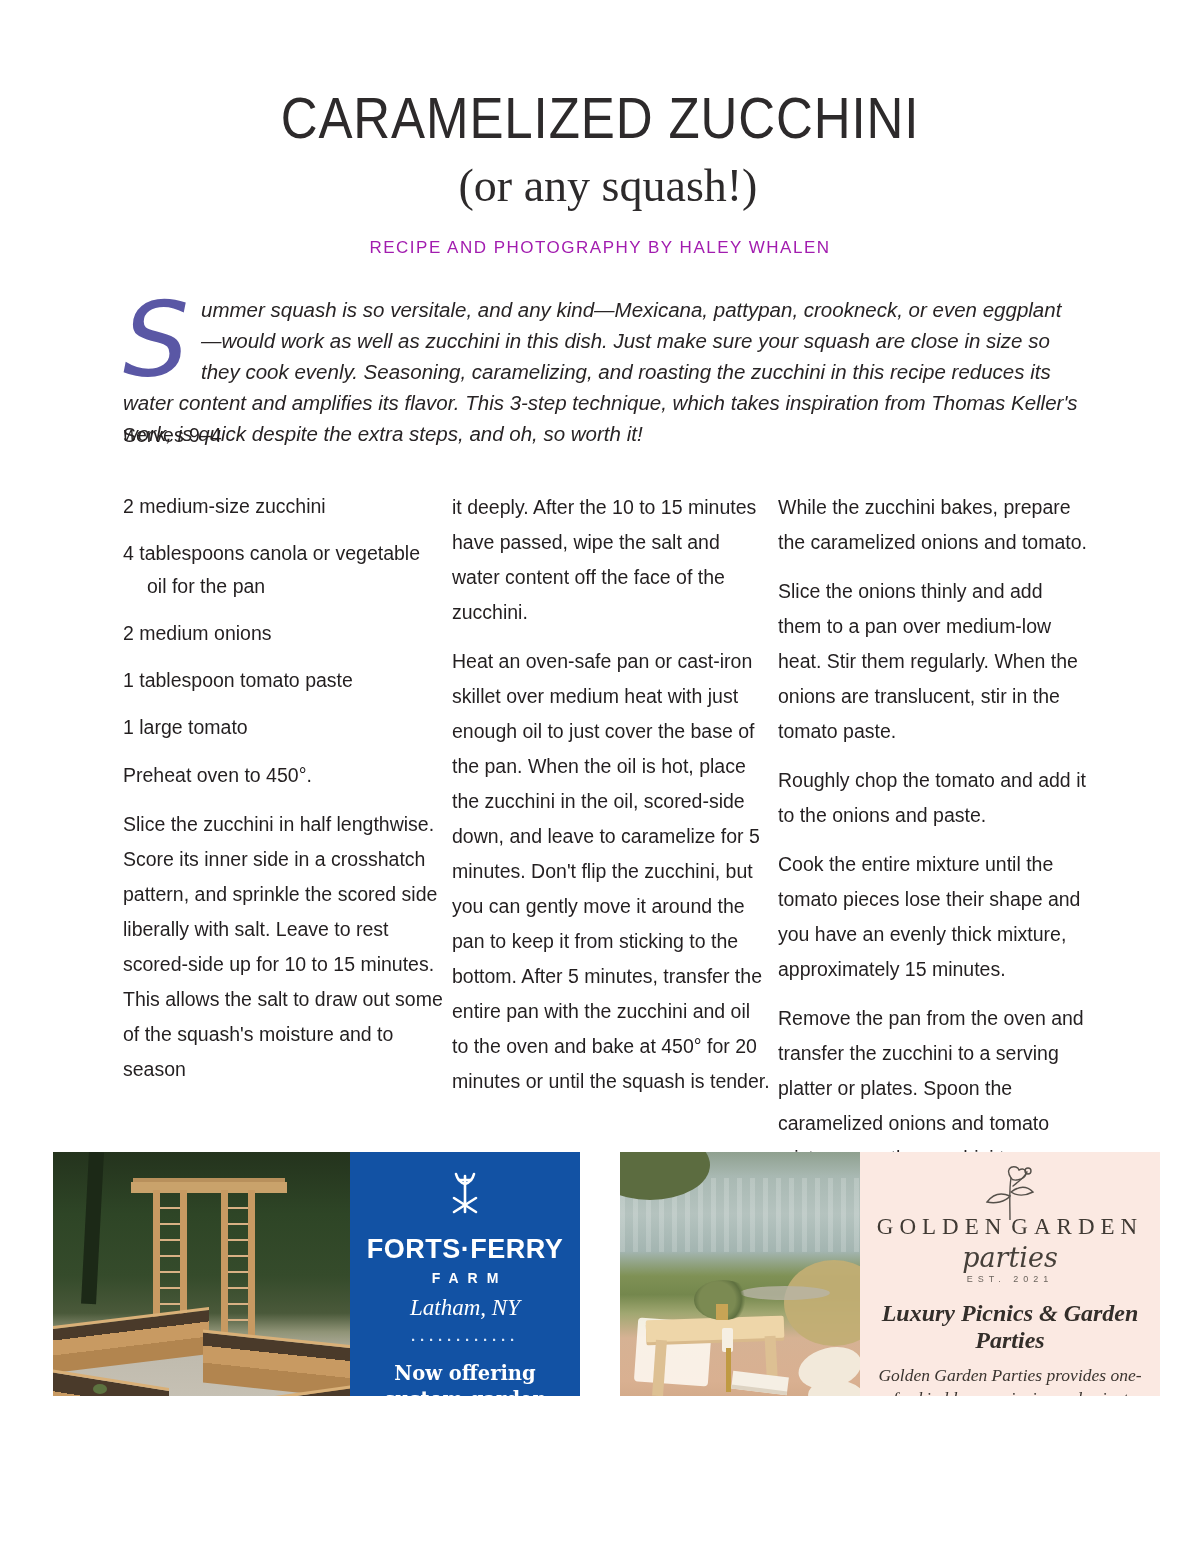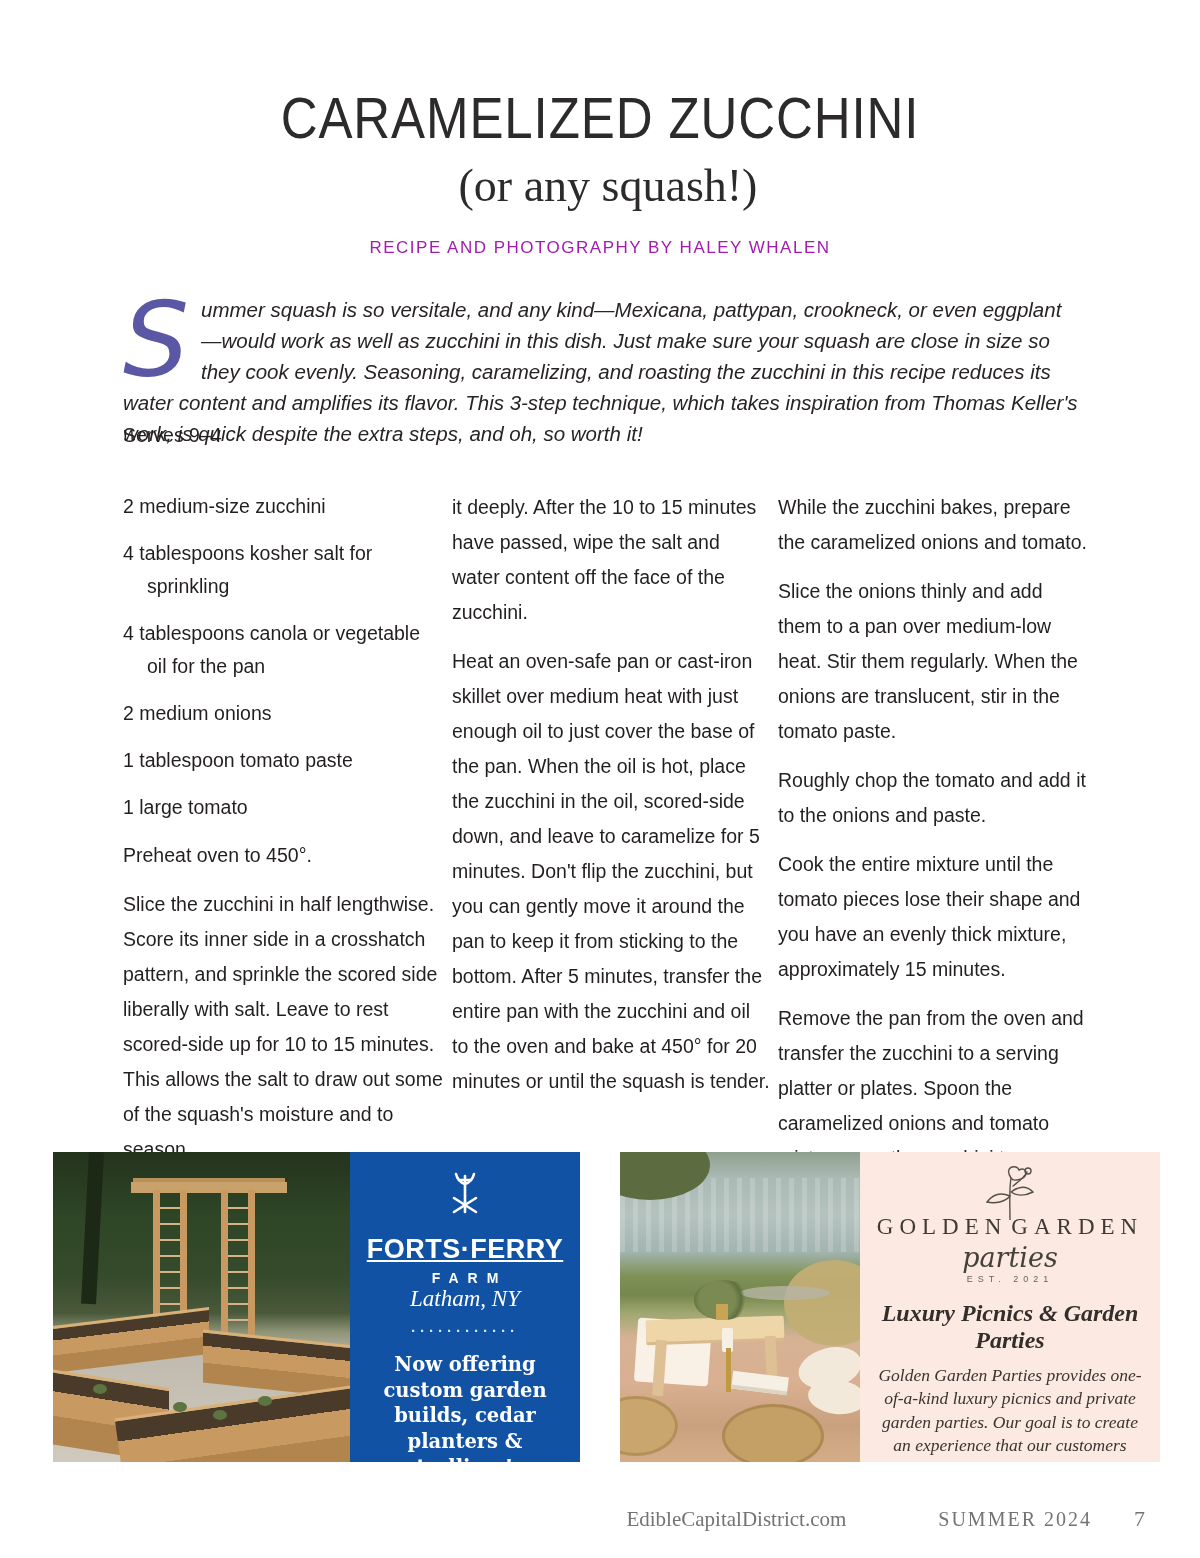--- a/index.html
+++ b/index.html
@@ -1,16 +1,16 @@
 <!DOCTYPE html>
 <html><head>
 <meta charset="utf-8">
 <style>
   html,body{margin:0;padding:0;background:#ffffff;}
-  .page{position:relative;width:1200px;height:1558px;background:#fff;overflow:hidden;
+  .page{position:relative;width:1200px;height:1396px;background:#fff;overflow:hidden;
         font-family:"Liberation Sans",sans-serif;color:#231f20;}
 
   
   .hdr{position:absolute;top:0;left:0;width:1200px;text-align:center;}
   .title{margin-top:84px;font-size:58px;font-weight:400;letter-spacing:1px;color:#2d2a2b;
          transform:scaleX(.88);transform-origin:center;white-space:nowrap;}
   .subtitle{margin-top:8px;font-family:"Liberation Serif",serif;font-size:46px;color:#2d2a2b;padding-left:16px;}
   .byline{margin-top:26px;font-size:17px;letter-spacing:1.5px;color:#a21caf;}
 
   
@@ -52,23 +52,23 @@
   .bedA{left:-24px;top:166px;width:180px;height:44px;transform:skewY(-7deg);}
   .bedB{left:150px;top:186px;width:160px;height:50px;transform:skewY(6deg);}
   .bedC{left:-34px;top:224px;width:150px;height:72px;transform:skewY(9deg);}
   .bedD{left:66px;top:248px;width:260px;height:78px;transform:rotate(-8deg);}
   .plant{position:absolute;width:14px;height:10px;border-radius:50%;background:#5d7340;}
 
   
   .ffpanel{width:230px;height:310px;background:#1252a4;color:#ffffff;text-align:center;
            box-sizing:border-box;padding:14px 12px;}
   .ffmark{margin-top:2px;}
-  .ffword{margin-top:10px;font-size:27px;font-weight:bold;letter-spacing:.5px;white-space:nowrap;text-decoration:underline;}
+  .ffword{margin-top:10px;font-size:27px;font-weight:bold;letter-spacing:.5px;white-space:nowrap;}
   .fffarm{margin-top:5px;font-size:14px;font-weight:bold;letter-spacing:9px;text-indent:9px;}
-  .ffloc{font-family:"Liberation Serif",serif;font-style:italic;font-size:23px;}
+  .ffloc{margin-top:9px;font-family:"Liberation Serif",serif;font-style:italic;font-size:23px;}
   .ffdots{margin-top:10px;font-size:15px;font-weight:bold;letter-spacing:4px;color:#dce7f6;}
   .ffhead{margin-top:13px;font-family:"DejaVu Serif",serif;font-weight:bold;font-size:19.5px;line-height:1.32;}
 
   
   .ggphoto{position:relative;width:240px;height:310px;overflow:hidden;background:
     linear-gradient(180deg,#8fa08f 0%,#a9b9b3 8%,#b5c3bf 20%,#a3b5b1 32%,#7f9155 40%,#74874d 46%,#a0a771 52%,#d6b294 60%,#d9b091 74%,#c9a17f 88%,#d4ad88 100%);}
   .shimmer{position:absolute;left:0;top:26px;width:240px;height:74px;opacity:.5;
     background:repeating-linear-gradient(90deg,rgba(255,255,255,.35) 0 5px,transparent 5px 13px);}
   .foliageTL{position:absolute;left:-30px;top:-22px;width:120px;height:70px;border-radius:50%;background:#5c6c40;}
   .bushR{position:absolute;right:-24px;top:108px;width:100px;height:86px;border-radius:50%;background:#c2ae74;opacity:.95;}
@@ -125,21 +125,20 @@
   </div>
 
   <div class="intro">
     <span class="dropcap">S</span><span>ummer squash is so versitale, and any kind—Mexicana, pattypan, crookneck, or even eggplant—would work as well as zucchini in this dish.  Just make sure your squash are close in size so they cook evenly. Seasoning, caramelizing, and roasting the zucchini in this recipe reduces its water content and amplifies its flavor. This 3-step technique, which takes inspiration from Thomas Keller's work, is quick despite the extra steps, and oh, so worth it!</span>
   </div>
   <div class="serves">Serves 9–4</div>
 
   <div class="cols">
     <div class="col col1">
       <p class="ing">2 medium-size zucchini</p>
-      <p class="ing">4 tablespoons kosher salt for sprinkling</p>
       <p class="ing">4 tablespoons canola or vegetable oil for the pan</p>
       <p class="ing">2 medium onions</p>
       <p class="ing">1 tablespoon tomato paste</p>
       <p class="ing">1 large tomato</p>
       <p class="first">Preheat oven to 450°.</p>
       <p>Slice the zucchini in half lengthwise. Score its inner side in a crosshatch pattern, and sprinkle the scored side liberally with salt. Leave to rest scored-side up for 10 to 15 minutes. This allows the salt to draw out some of the squash's moisture and to season</p>
     </div>
     <div class="col col2">
       <p>it deeply. After the 10 to 15 minutes have passed, wipe the salt and water content off the face of the zucchini.</p>
       <p>Heat an oven-safe pan or cast-iron skillet over medium heat with just enough oil to just cover the base of the pan. When the oil is hot, place the zucchini in the oil, scored-side down, and leave to caramelize for 5 minutes. Don't flip the zucchini, but you can gently move it around the pan to keep it from sticking to the bottom.  After 5 minutes, transfer the entire pan with the zucchini and oil to the oven and bake at 450° for 20 minutes or until the squash is tender.</p>

